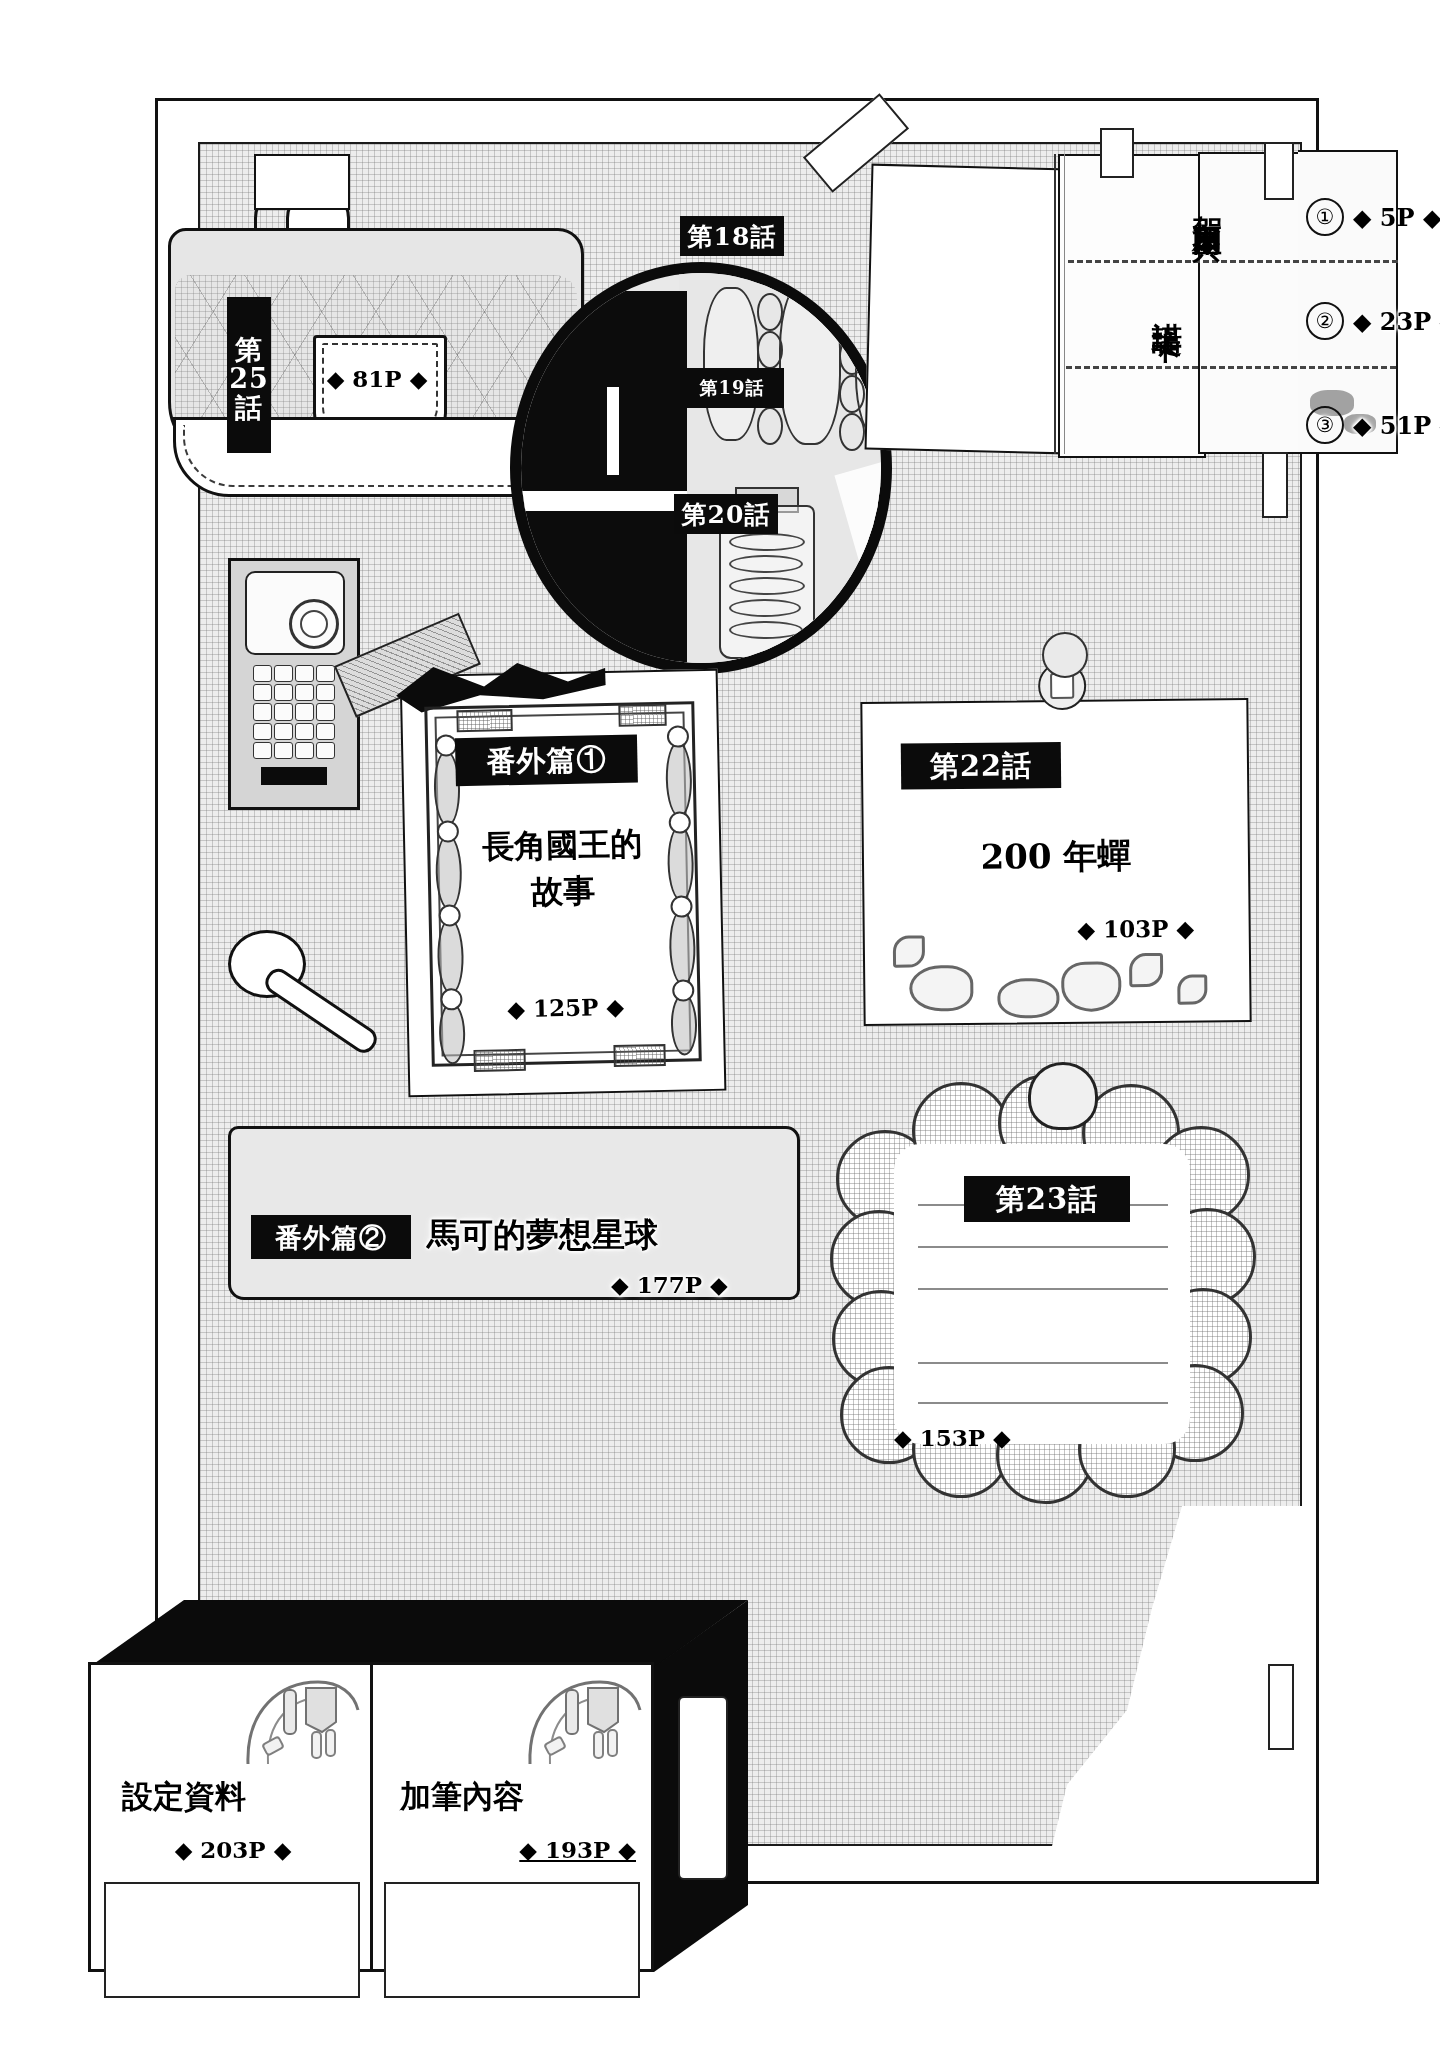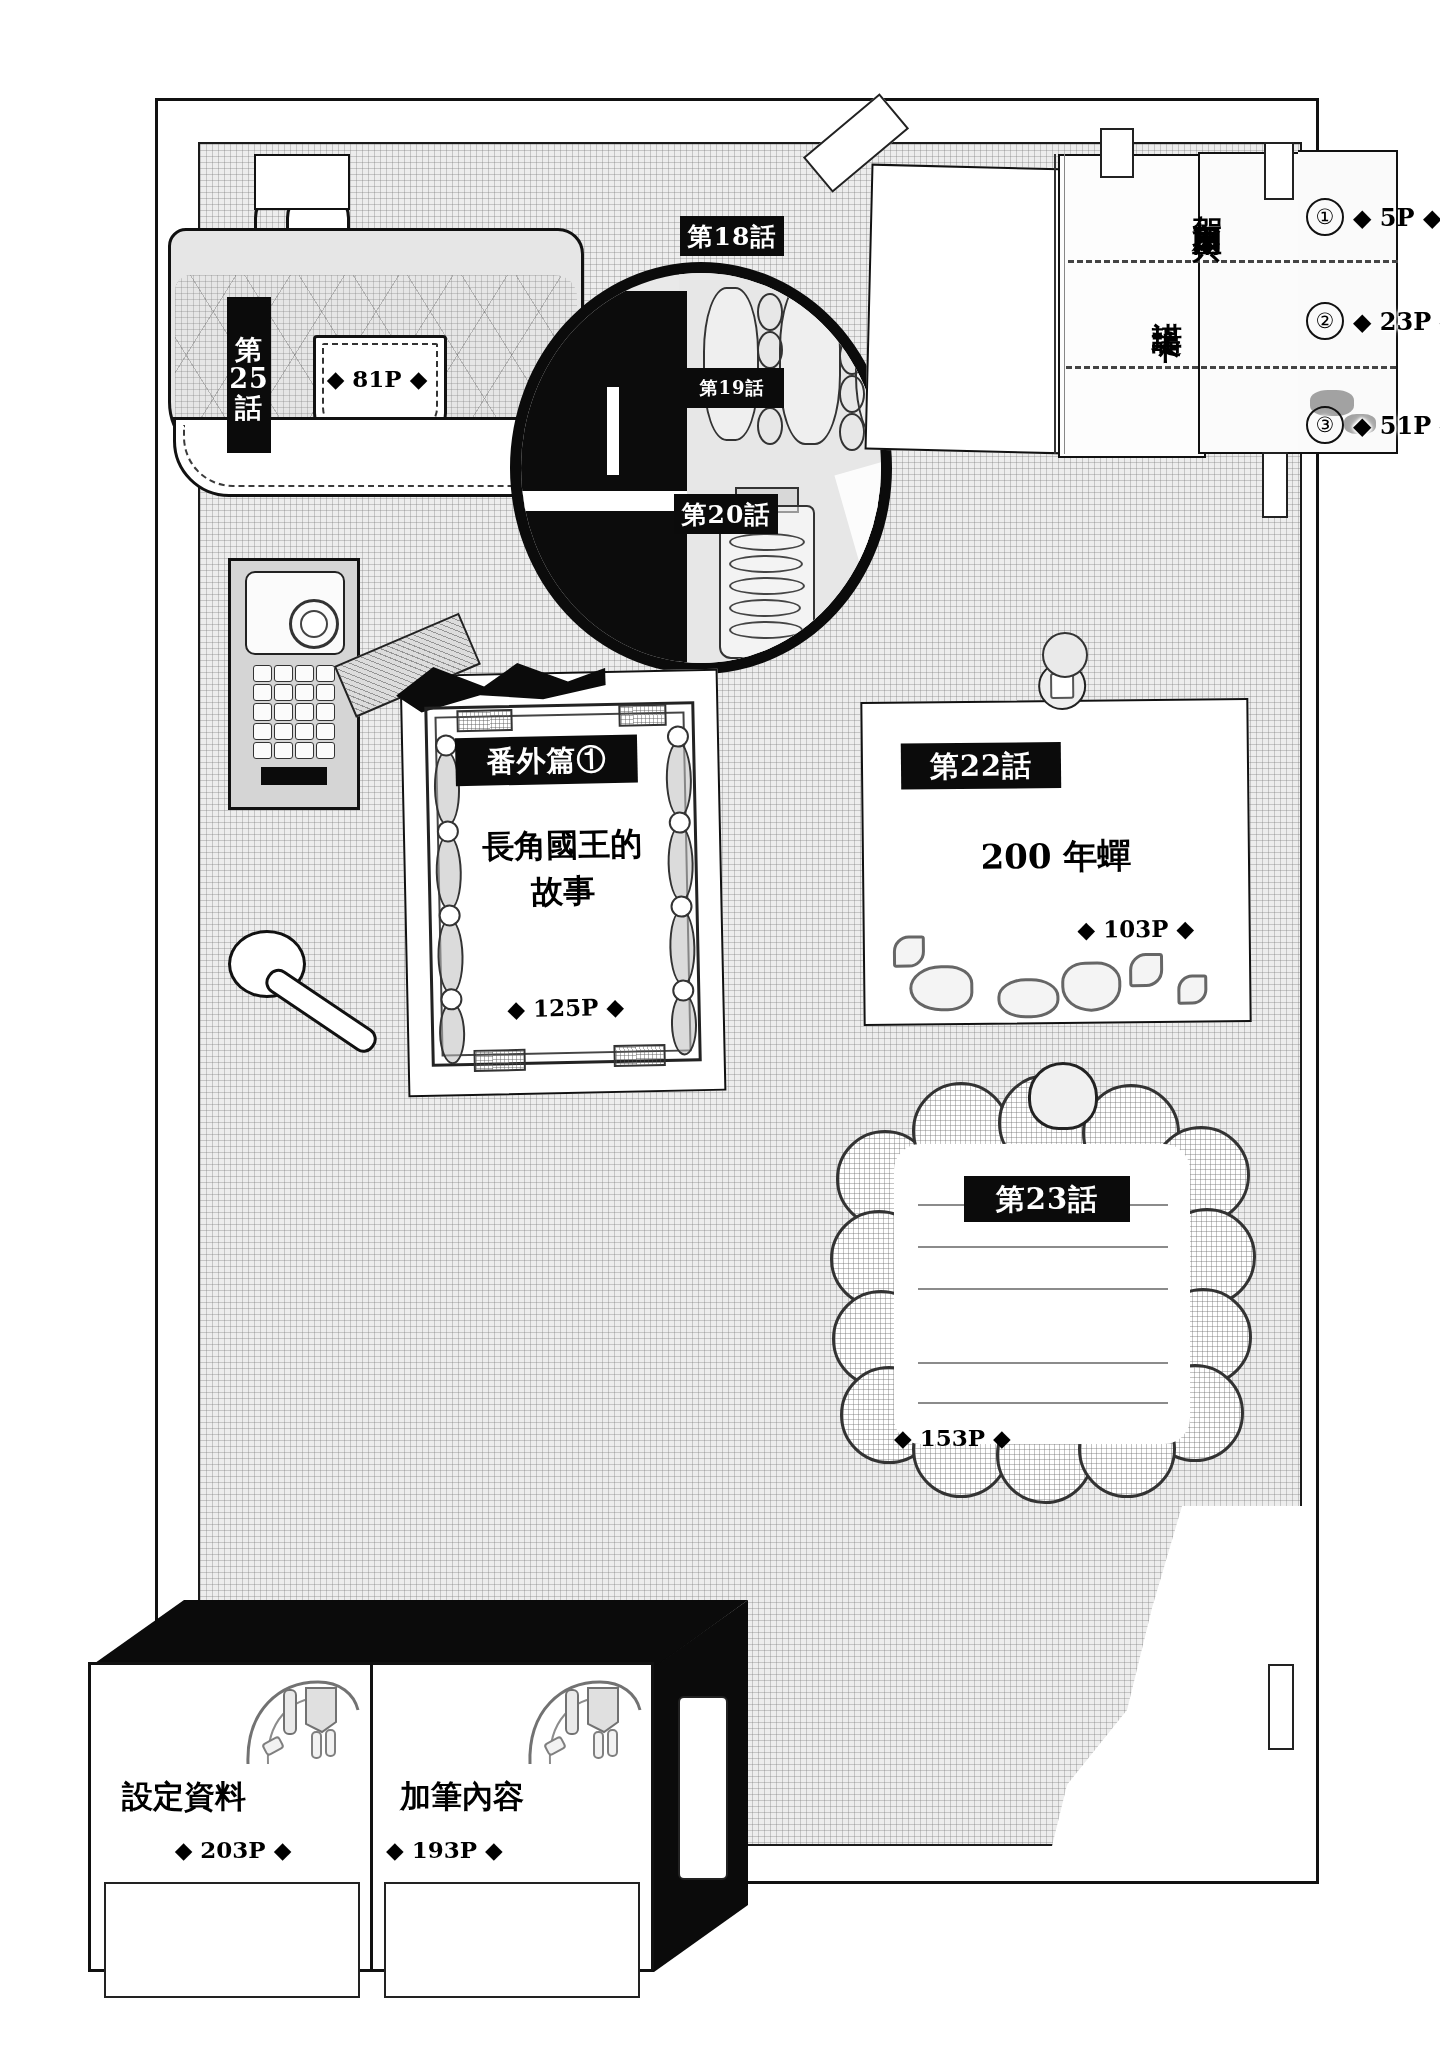--- a/index.html
+++ b/index.html
@@ -171,21 +171,21 @@
     border:3px solid #111;box-sizing:border-box;}
   #box-div{position:absolute;left:282px;top:62px;width:3px;height:310px;background:#111;}
   #box-side{position:absolute;left:566px;top:0;width:94px;height:372px;background:#0b0b0b;
     clip-path:polygon(0 18%,100% 0,100% 82%,0 100%);}
   #box-side-panel{position:absolute;left:590px;top:96px;width:46px;height:180px;background:#fff;
     border:2px solid #222;border-radius:6px;}
   #box-l-title{position:absolute;left:20px;top:176px;width:250px;font-size:31px;text-align:left;padding-left:14px;}
   #box-l-page{position:absolute;left:20px;top:236px;width:250px;font-size:23px;text-align:center;}
   #box-l-rect{position:absolute;left:16px;top:282px;width:252px;height:112px;border:2px solid #222;background:#fff;}
   #box-r-title{position:absolute;left:298px;top:176px;width:250px;font-size:31px;text-align:left;padding-left:14px;}
-  #box-r-page{position:absolute;left:298px;top:236px;width:250px;font-size:23px;text-align:left;}
+  #box-r-page{position:absolute;left:298px;top:236px;width:250px;font-size:23px;text-align:right;text-decoration:underline;}
   #box-r-rect{position:absolute;left:296px;top:282px;width:252px;height:112px;border:2px solid #222;background:#fff;}
   .boxstamp{position:absolute;width:120px;height:96px;opacity:.75;}
 
   
   #book{position:absolute;left:868px;top:150px;width:440px;height:306px;}
   #book-l{position:absolute;left:0;top:16px;width:196px;height:282px;background:#fff;
     border:2px solid #111;transform:rotate(1.4deg);}
   #book-m{position:absolute;left:190px;top:4px;width:144px;height:300px;background:#fdfdfd;
     border:2px solid #111;}
   #book-r{position:absolute;left:330px;top:2px;width:110px;height:298px;background:#fbfbfb;
@@ -344,20 +344,25 @@
     <div id="card22-p" class="ptext">◆ 103P ◆</div>
     <div class="doodle" style="left:28px;top:232px;width:26px;height:26px;border-radius:50% 10% 50% 10%;"></div>
     <div class="doodle" style="left:44px;top:262px;width:58px;height:40px;border-radius:50% 40% 40% 50%;"></div>
     <div class="doodle" style="left:132px;top:276px;width:56px;height:34px;border-radius:46%;"></div>
     <div class="doodle" style="left:196px;top:260px;width:54px;height:44px;border-radius:40% 40% 50% 50%;"></div>
     <div class="doodle" style="left:264px;top:252px;width:28px;height:28px;border-radius:50% 10% 50% 10%;"></div>
     <div class="doodle" style="left:312px;top:274px;width:24px;height:24px;border-radius:50% 10% 50% 10%;"></div>
   </div>
   <div id="coin"></div>
 
+  <div id="strip2" class="hatch">
+    <div id="strip2-tag" class="blktag">番外篇②</div>
+    <div id="strip2-t" class="ttl halo">馬可的夢想星球</div>
+    <div id="strip2-p" class="ptext halo">◆ 177P ◆</div>
+  </div>
 
 
   <div id="scal">
     <div id="scal-top"></div>
     <div class="scallop sh" style="left:-10px;top:30px;"></div>
     <div class="scallop sh" style="left:-16px;top:110px;"></div>
     <div class="scallop sh" style="left:-14px;top:190px;"></div>
     <div class="scallop sh" style="left:-6px;top:266px;"></div>
     <div class="scallop sh" style="left:66px;top:-18px;"></div>
     <div class="scallop sh" style="left:152px;top:-26px;"></div>

